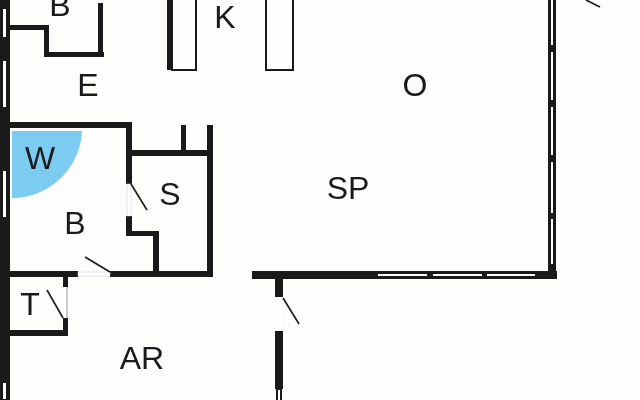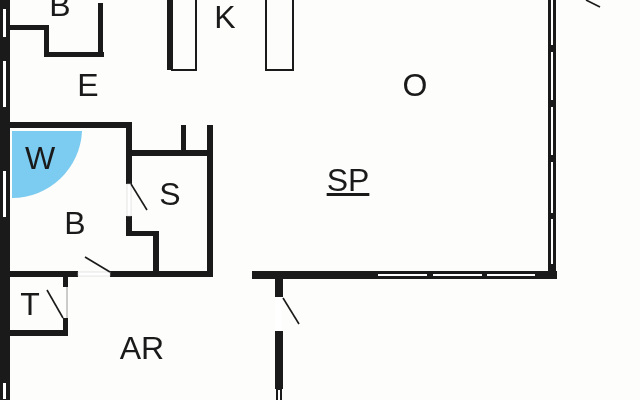--- a/index.html
+++ b/index.html
@@ -91,16 +91,16 @@
     <line class="doorline" x1="586" y1="0" x2="600" y2="7"></line>
   </g>
 </svg>
 
 <div class="label" style="left:60px; top:5px;">B</div>
 <div class="label" style="left:225px; top:17px;">K</div>
 <div class="label" style="left:88px; top:85px;">E</div>
 <div class="label" style="left:415px; top:85px;">O</div>
 <div class="label" style="left:40px; top:158px;">W</div>
 <div class="label" style="left:170px; top:194px;">S</div>
-<div class="label" style="left:348px; top:180px;text-decoration:underline;">SP</div>
+<div class="label" style="left:348px; top:188px;">SP</div>
 <div class="label" style="left:75px; top:223px;">B</div>
 <div class="label" style="left:30px; top:304px;">T</div>
-<div class="label" style="left:142px; top:348px;">AR</div>
+<div class="label" style="left:142px; top:358px;">AR</div>
 
 </body></html>

